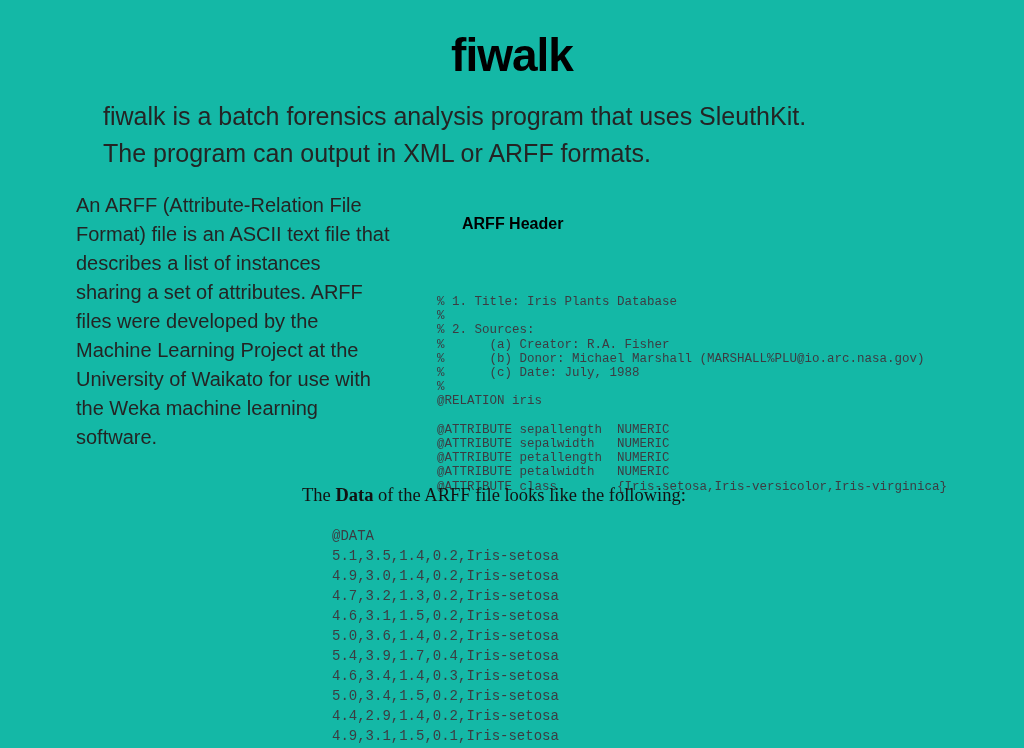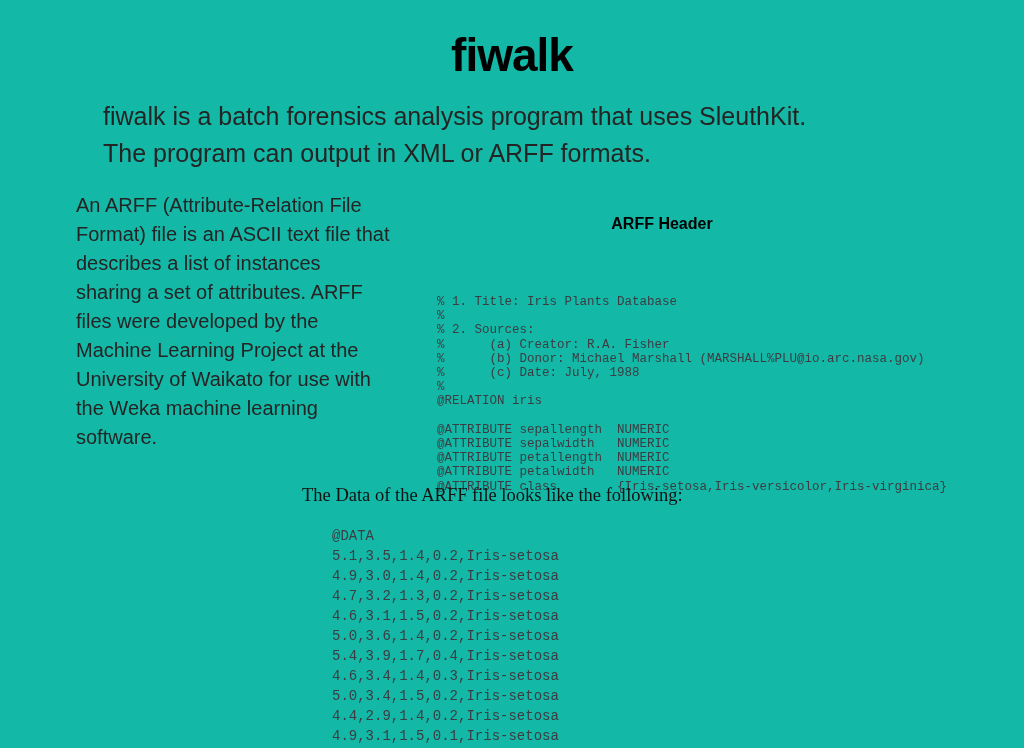--- a/index.html
+++ b/index.html
@@ -46,21 +46,21 @@
     line-height: 29px;
     color: #242424;
     white-space: pre;
     margin-left: 19px;
   }
   .arff-header-label {
     position: absolute;
     left: 462px;
     top: 215px;
     width: 400px;
-    text-align: center;
+    text-align: left;
     font-size: 16px;
     font-weight: 700;
     color: #000000;
   }
   .code {
     font-family: "Liberation Mono", monospace;
     color: #3c3c42;
     white-space: pre;
   }
   .arff-header-code {
@@ -72,21 +72,21 @@
     margin-top: 44px;
   }
   .data-intro {
     position: absolute;
     left: 302px;
     top: 485px;
     font-family: "Liberation Serif", serif;
     font-size: 18.5px;
     color: #121212;
   }
-  .data-intro .b { font-weight: 400; }
+  .data-intro .b { font-weight: 700; }
   .arff-data-code {
     position: absolute;
     left: 332px;
     top: 526px;
     font-size: 14px;
     line-height: 20px;
   }
 </style>
 </head>
 <body>

